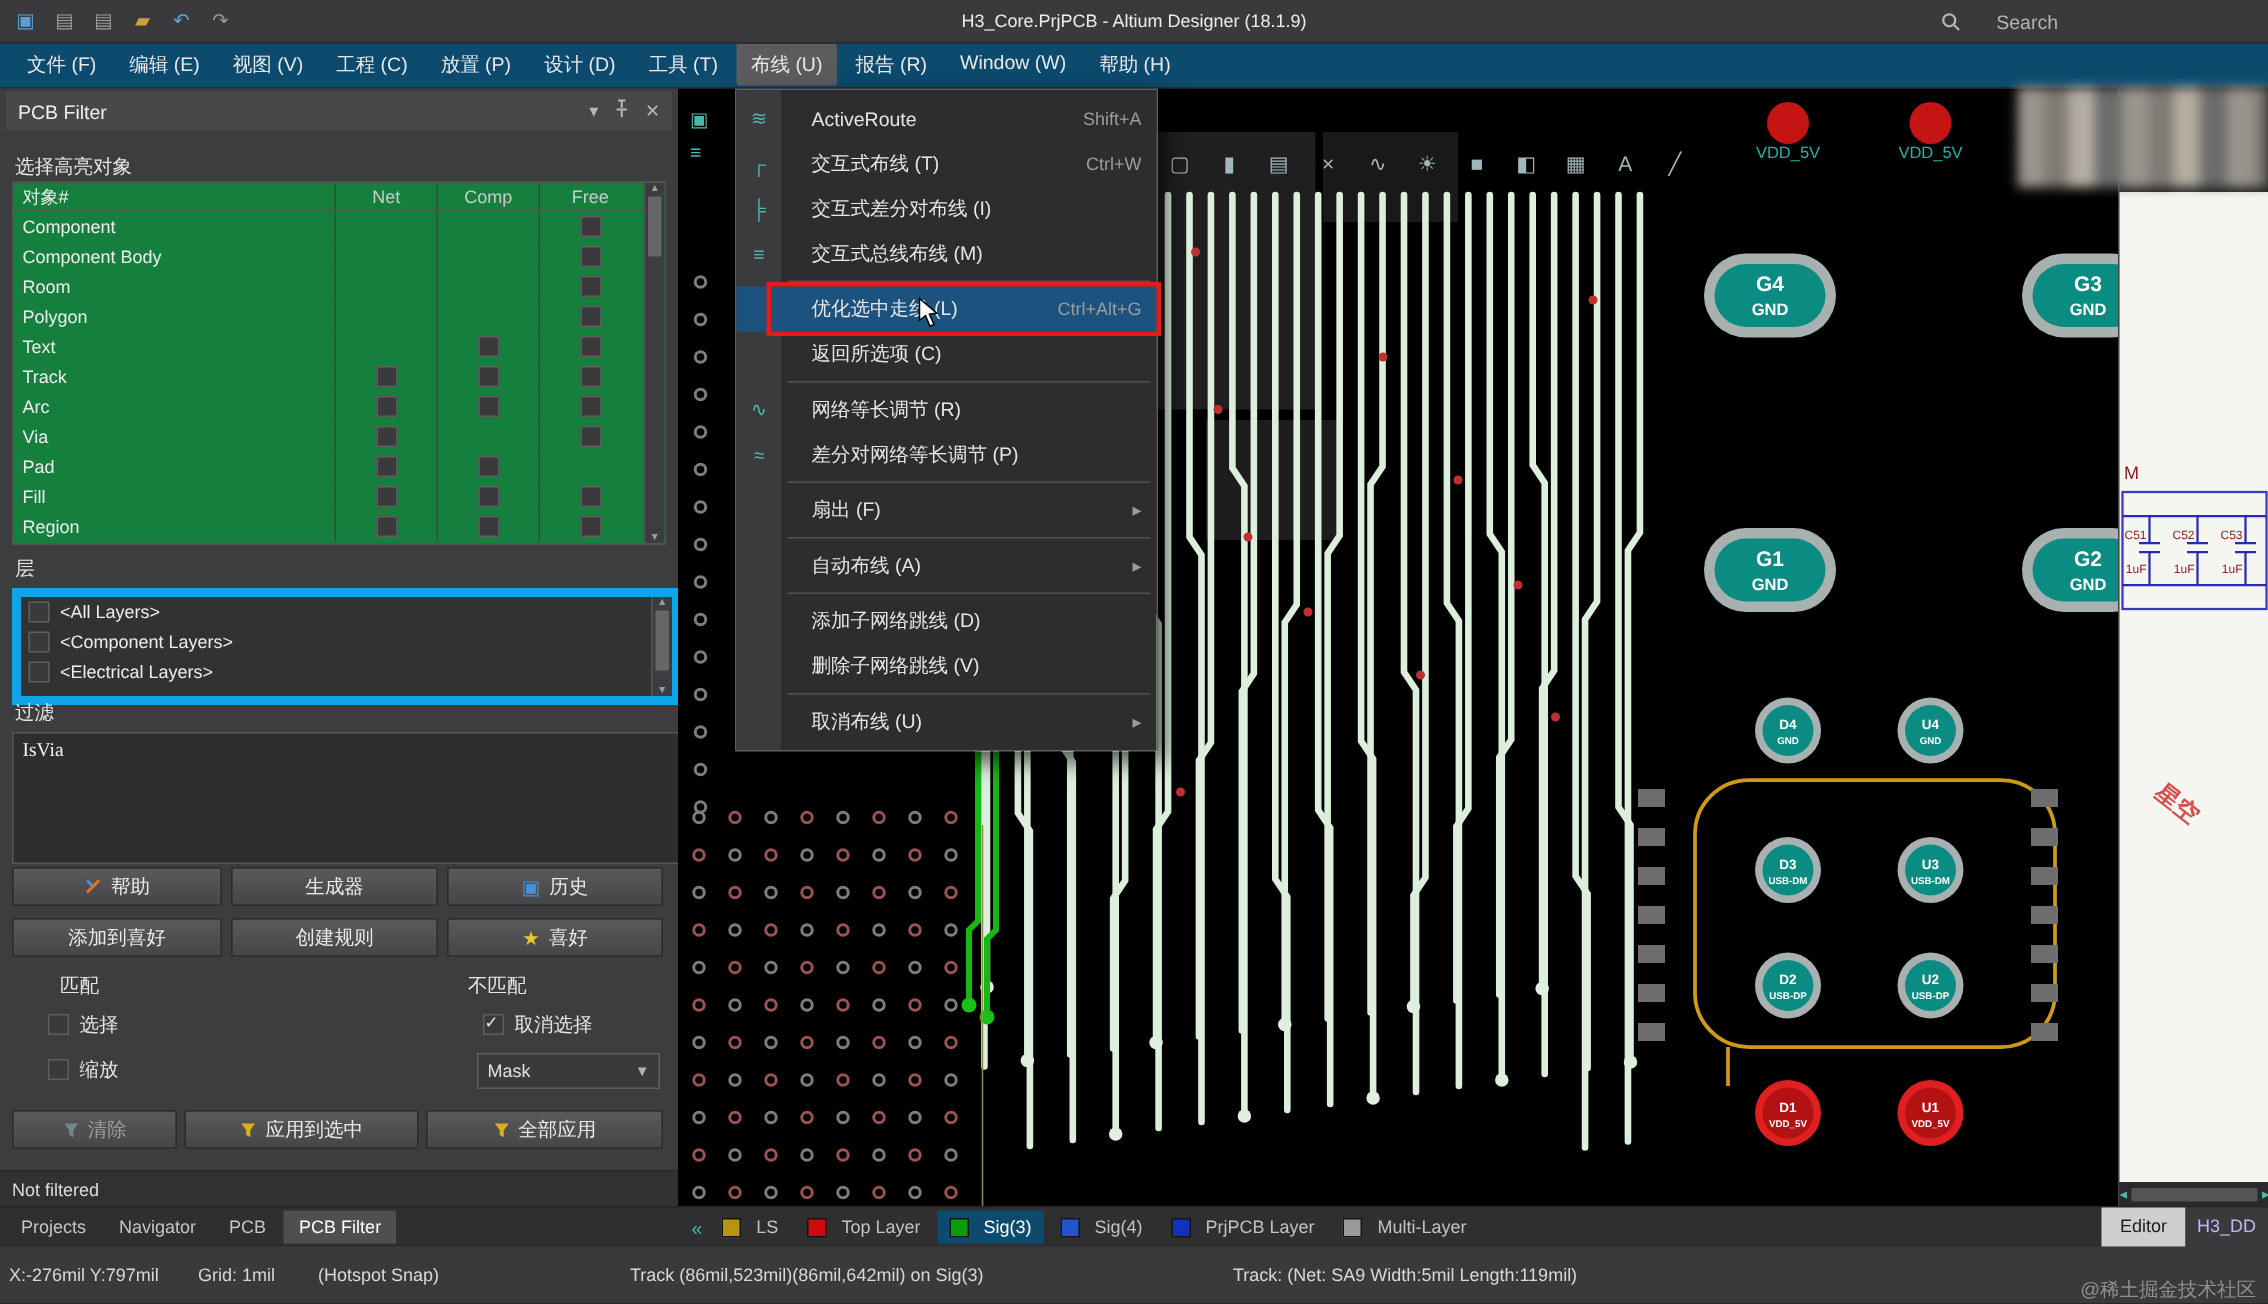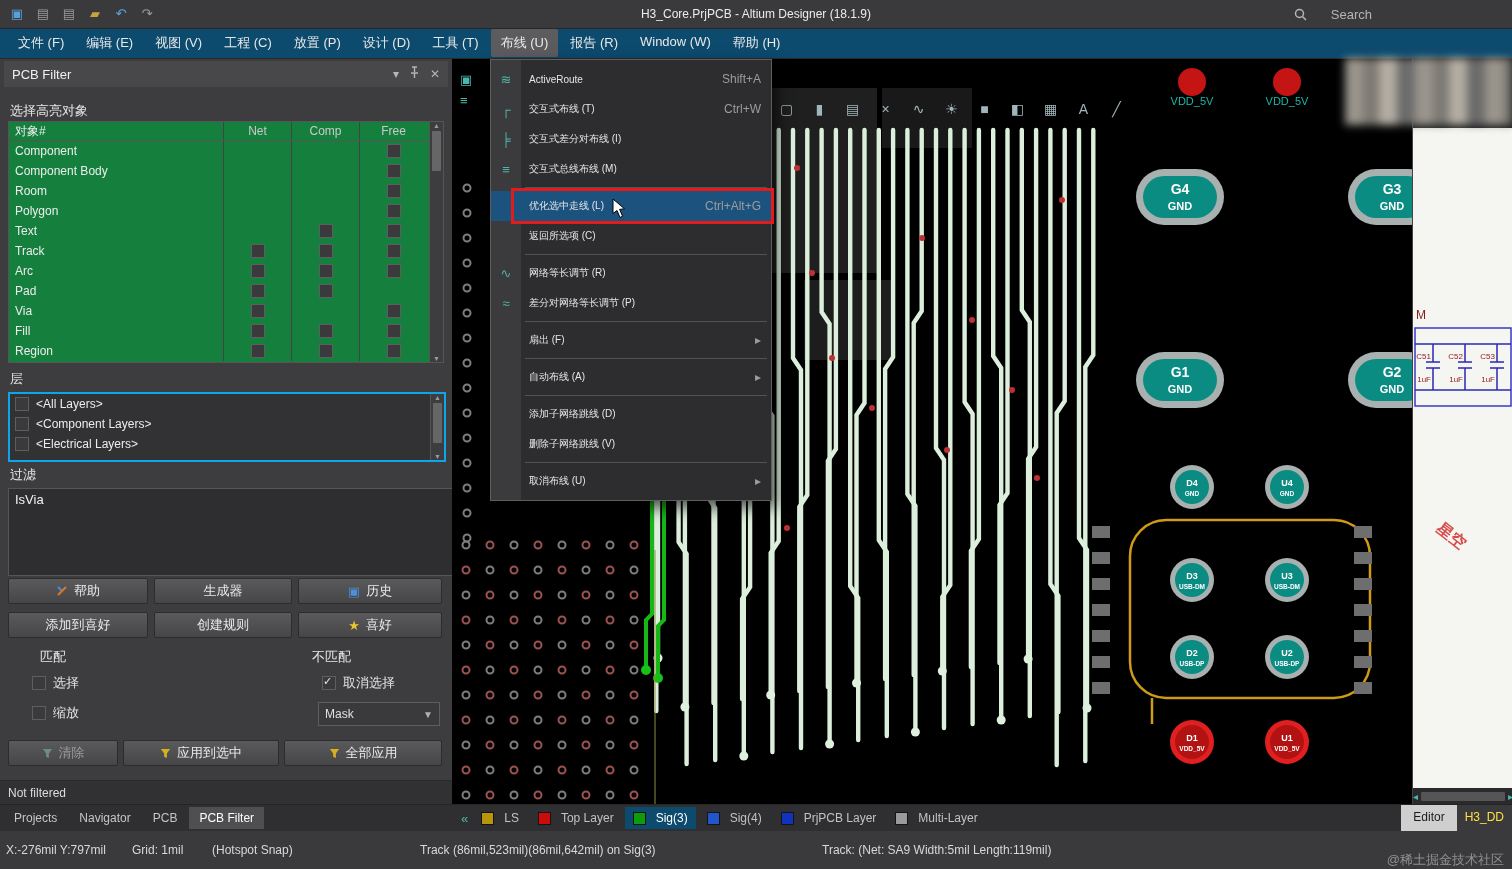--- a/index.html
+++ b/index.html
@@ -38,24 +38,24 @@
   .obj-head{display:flex;height:18px;align-items:center;border-bottom:1px solid #555;color:#c9c9c9;font-size:12px}
   .obj-label{width:208px;padding-left:6px;font-size:12px;color:#ececec;white-space:nowrap}
   .obj-cell{width:67px;height:100%;display:flex;align-items:center;justify-content:center;
             border-left:1px solid #444}
   .obj-row{display:flex;height:20px;align-items:center}
   .vscroll{position:absolute;top:0;bottom:0;right:0;width:13px;background:#3d3d3f;border-left:1px solid #555;
            display:flex;flex-direction:column;align-items:center;font-size:7px;color:#9a9a9a}
   .vscroll .thumb{flex:0 0 40px;width:9px;background:#666;margin:2px 0;border-radius:1px}
   .vscroll .sp{flex:1}
   .lbl{position:absolute;font-size:13px;color:#e6e6e6}
-  .layers-box{position:absolute;top:334px;left:8px;width:434px;height:66px;background:#323234;border:2px solid #0ea5e9;overflow:hidden}
+  .layers-box{position:absolute;top:334px;left:8px;width:434px;height:66px;background:#323234;border:6px solid #0ea5e9;overflow:hidden}
   .layer-row{display:flex;gap:7px;align-items:center;height:20px;padding-left:5px;font-size:12px;color:#ececec}
   .filter-box{position:absolute;top:430px;left:8px;width:434px;height:80px;background:#2e2e30;border:1px solid #555;
-              font-family:Liberation Sans, sans-serif;font-size:13px;color:#f2f2f2;
+              font-family:Liberation Serif, serif;font-size:13px;color:#f2f2f2;
               padding:3px 6px;white-space:pre-wrap}
   .cb{width:12px;height:12px;background:#3a3a3c;border:1px solid #5e5e5e;display:inline-block;
       position:relative;flex:0 0 auto}
   .cb.checked::after{content:"✓";position:absolute;left:0;top:-2px;font-size:11px;color:#eaeaea}
   .pbtn{position:absolute;height:26px;background:linear-gradient(#5a5a5c,#464648);border:1px solid #2c2c2c;
         border-radius:2px;color:#eaeaea;font-size:13px;display:flex;align-items:center;justify-content:center;gap:6px}
   .pbtn.dim{color:#9c9c9c}
   .cbl{position:absolute;display:flex;gap:7px;align-items:center;font-size:13px;color:#e4e4e4}
   .maskdd{position:absolute;top:644px;left:318px;width:108px;height:22px;background:#3a3a3c;border:1px solid #5e5e5e;
           display:flex;align-items:center;padding:0 6px;font-size:12px;color:#e0e0e0}
@@ -82,41 +82,41 @@
   .hscroll{position:absolute;left:0;right:0;bottom:0;height:16px;background:#2a2a2c;display:flex;
            align-items:center;color:#4db6ac;font-size:10px}
   .hscroll .thumb{flex:1;height:9px;background:#555;margin:0 3px;border-radius:1px}
 
   
   .route-menu{position:absolute;left:490px;top:59px;width:280px;background:#2d2d2f;border:1px solid #5e5e5e;
               box-shadow:5px 7px 14px rgba(0,0,0,.65);z-index:50;padding:4px 0;
               background:linear-gradient(90deg,#3b3b3d 0,#3b3b3d 30px,#2d2d2f 30px)}
   .mrow{display:flex;align-items:center;height:30px;padding-right:10px;position:relative}
   .micon{width:30px;text-align:center;font-size:13px;color:#4db6ac;flex:0 0 30px}
-  .mlabel{padding-left:8px;font-size:10px;color:#e6e6e6;white-space:nowrap}
+  .mlabel{padding-left:20px;font-size:13px;color:#e6e6e6;white-space:nowrap}
   .mright{margin-left:auto;font-size:12px;color:#9c9c9c;padding-left:14px}
   .mrow.hl{background:#1c527e}
   .red-annotation{position:absolute;left:20px;right:-3px;top:-3px;bottom:-3px;border:3px solid #e41b1b;pointer-events:none}
   .msep{height:7px;position:relative}
   .msep::after{content:"";position:absolute;left:34px;right:4px;top:3px;border-top:1px solid #525252}
 
   
   .tabs-bar{position:absolute;top:804px;left:0;right:0;height:26px;background:#2f2f31;border-top:1px solid #242424;
             display:flex;align-items:stretch;z-index:10}
   .panel-tabs{width:452px;display:flex;align-items:center;gap:2px;padding-left:4px;flex:0 0 452px}
   .ptab{padding:4px 10px;font-size:12px;color:#c5c5c5}
   .ptab.active{background:#4f4f52;color:#fff}
   .ltab-scroll{color:#4db6ac;font-size:13px;display:flex;align-items:center;padding:0 5px}
   .layer-tabs{display:flex;align-items:center;gap:3px}
   .ltab{display:flex;align-items:center;gap:10px;padding:4px 8px;font-size:12px;color:#c2c2c2}
   .ltab.active{background:#0c4a6e;color:#fff}
   .chip{width:11px;height:11px;display:inline-block;border:1px solid #141414}
   .right-tabs{margin-left:auto;display:flex;align-items:stretch}
   .etab{background:#cfcfcf;color:#1c1c1c;font-size:12px;padding:5px 12px}
-  .dtab{color:#fde047;font-size:12px;padding:5px 8px;background:#3a3a3c}
+  .dtab{color:#c4b5fd;font-size:12px;padding:5px 8px;background:#3a3a3c}
 
   
   .statusbar{position:absolute;top:830px;left:0;right:0;height:39px;background:#3a3a3c;border-top:1px solid #262626;
              font-size:12px;color:#d8d8d8}
   .st{position:absolute;top:12px;white-space:nowrap}
   .wm{position:absolute;right:8px;top:20px;color:#909090;font-size:13px}
 
   
   .mosaic{position:absolute;left:1345px;top:58px;width:167px;height:67px;z-index:40;
           background:
@@ -247,38 +247,38 @@
               <span class="cb"></span>
             </span>
             <span class="obj-cell">
               <span class="cb"></span>
             </span>
             <span class="obj-cell">
               <span class="cb"></span>
             </span>
           </div>
           <div class="obj-row">
+            <span class="obj-label">Via</span>
+            <span class="obj-cell">
+              <span class="cb"></span>
+            </span>
+            <span class="obj-cell"></span>
+            <span class="obj-cell">
+              <span class="cb"></span>
+            </span>
+          </div>
+          <div class="obj-row">
             <span class="obj-label">Pad</span>
             <span class="obj-cell">
               <span class="cb"></span>
             </span>
             <span class="obj-cell">
               <span class="cb"></span>
             </span>
             <span class="obj-cell"></span>
-          </div>
-          <div class="obj-row">
-            <span class="obj-label">Via</span>
-            <span class="obj-cell">
-              <span class="cb"></span>
-            </span>
-            <span class="obj-cell"></span>
-            <span class="obj-cell">
-              <span class="cb"></span>
-            </span>
           </div>
           <div class="obj-row">
             <span class="obj-label">Fill</span>
             <span class="obj-cell">
               <span class="cb"></span>
             </span>
             <span class="obj-cell">
               <span class="cb"></span>
             </span>
             <span class="obj-cell">

